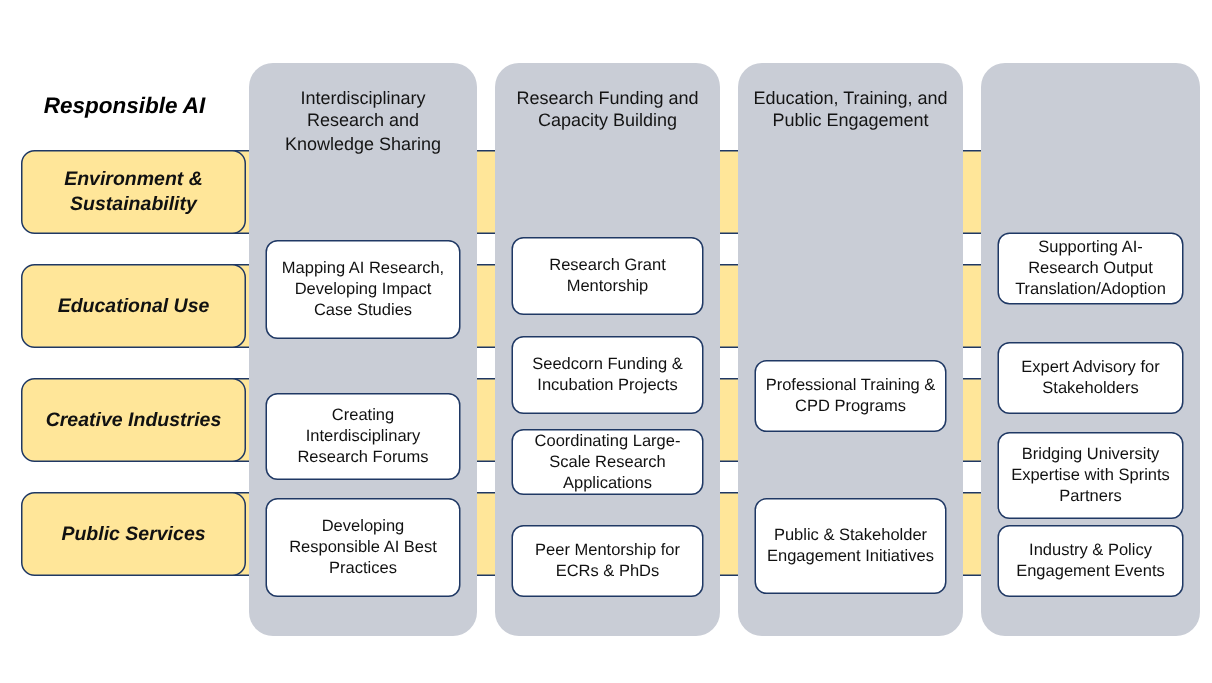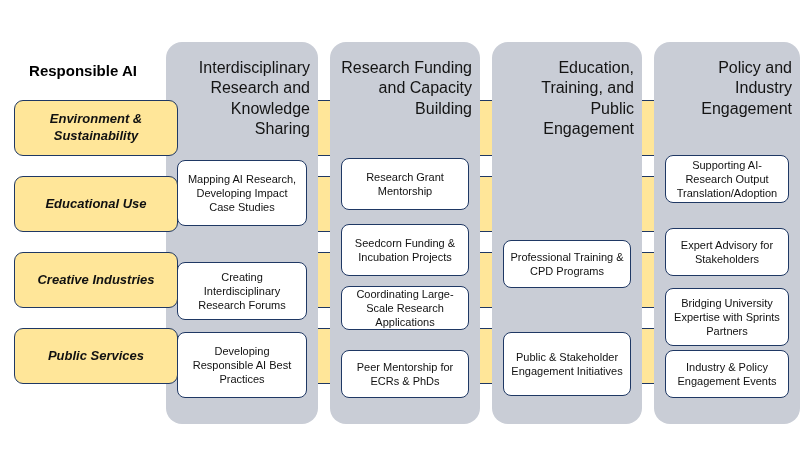--- a/index.html
+++ b/index.html
@@ -7,35 +7,35 @@
     position:relative;
     width:808px;height:455px;
     background:#ffffff;
     font-family:"Liberation Sans", sans-serif;
     overflow:hidden;
   }
   .title{
     position:absolute;
     left:14px;top:62px;width:138px;
     text-align:center;
-    font-size:15px;font-weight:bold;color:#000;
+    font-size:15px;font-weight:bold;color:#000;font-style:italic;
   }
   
   .row-bar{
     position:absolute;
     left:140px;width:654px;height:56px;
     background:#FFE699;
     border:1.5px solid #1F3864;
     border-radius:6px;
     z-index:1;
     box-sizing:border-box;
   }
   .row-label-box{
     position:absolute;
-    left:14px;width:164px;height:56px;
+    left:14px;width:150px;height:56px;
     background:#FFE699;
     border:1.5px solid #1F3864;
     border-radius:9px;
     z-index:3;
     box-sizing:border-box;
     display:flex;align-items:center;justify-content:center;
     text-align:center;
     font-size:13px;font-weight:bold;font-style:italic;color:#111;
     line-height:1.3;
     padding:0 8px;
@@ -43,22 +43,22 @@
   .column{
     position:absolute;
     top:42px;height:382px;
     background:#C9CDD6;
     border-radius:16px;
     z-index:2;
     box-sizing:border-box;
   }
   .column-header{
     padding:16px 8px 0 8px;
-    text-align:right;
-    font-size:16px;
+    text-align:center;
+    font-size:12px;
     color:#141414;
     line-height:1.28;
   }
   .item-box{
     position:absolute;
     left:11px;right:11px;
     background:#ffffff;
     border:1.4px solid #1F3864;
     border-radius:8px;
     box-sizing:border-box;
@@ -101,20 +101,19 @@
     <div class="item-box" style="top:308px;height:48px">Peer Mentorship for ECRs &amp; PhDs</div>
   </div>
 
   <div class="column" style="left:492px;width:150px">
     <div class="column-header">Education, Training, and Public Engagement</div>
     <div class="item-box" style="top:198px;height:48px">Professional Training &amp; CPD Programs</div>
     <div class="item-box" style="top:290px;height:64px">Public &amp; Stakeholder Engagement Initiatives</div>
   </div>
 
   <div class="column" style="left:654px;width:146px">
-    <div class="column-header">Policy and Industry Engagement</div>
     <div class="item-box" style="top:113px;height:48px">Supporting AI-Research Output Translation/Adoption</div>
     <div class="item-box" style="top:186px;height:48px">Expert Advisory for Stakeholders</div>
     <div class="item-box" style="top:246px;height:58px">Bridging University Expertise with Sprints Partners</div>
     <div class="item-box" style="top:308px;height:48px">Industry &amp; Policy Engagement Events</div>
   </div>
 
 </div>
 
 </body></html>

